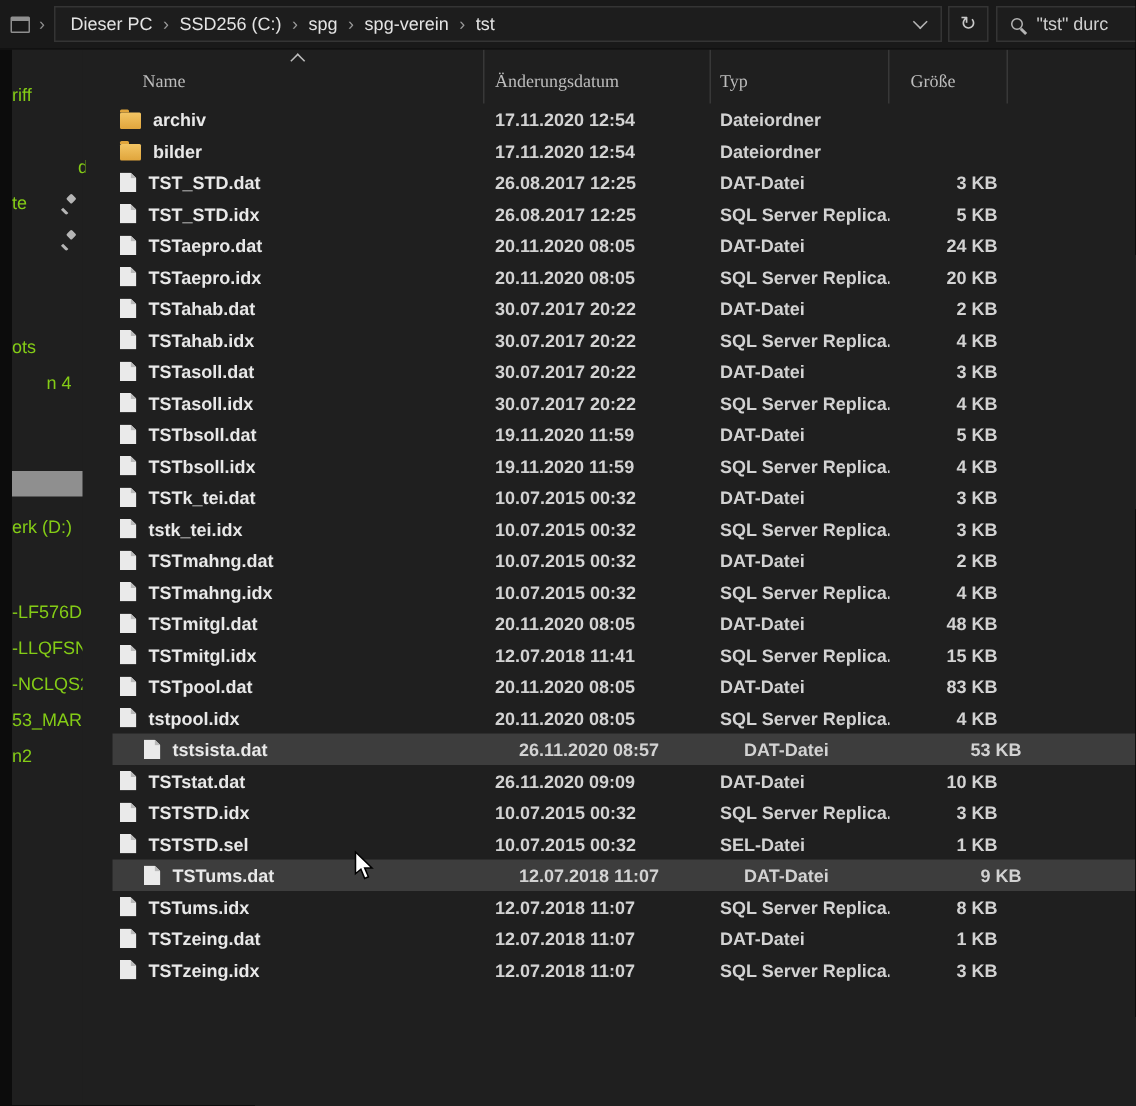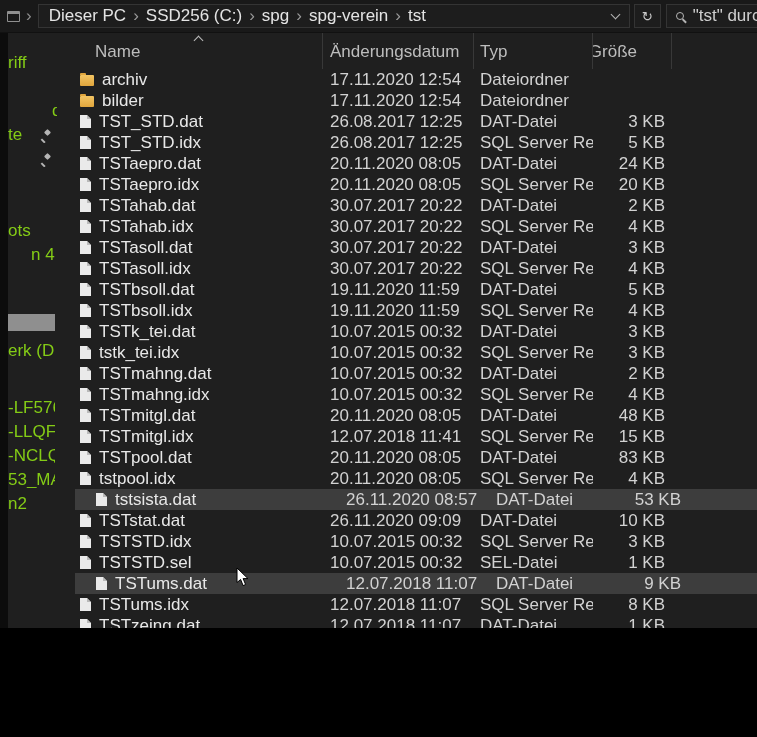--- a/index.html
+++ b/index.html
@@ -1,20 +1,20 @@
 <!DOCTYPE html>
 <html><head>
 <meta charset="utf-8">
 <style>
   * { margin:0; padding:0; box-sizing:border-box; }
   html,body { background:#000; }
   body { font-family:"Liberation Sans","DejaVu Sans",sans-serif; }
 
-  .window { position:relative; width:757px; height:628px; background:#1f1f1f;
-            overflow:hidden; color:#e0e0e0; font-size:17px; }
+  .window { position:relative; width:757px; height:737px; background:#1f1f1f;
+            overflow:hidden; color:#e0e0e0; font-size:12px; }
 
   .left-strip { position:absolute; left:0; top:0; width:8px; height:100%;
                 background:#0c0c0c; z-index:3; }
 
   
   .topbar { position:absolute; left:0; top:0; width:100%; height:33px;
             background:#191919; border-bottom:1px solid #111;
             display:flex; align-items:center; padding-left:7px; z-index:4; }
   .win-icon { width:13px; height:11px; border:1px solid #8f8f8f; border-top-width:3px;
               border-radius:1px; flex:none; }
@@ -50,31 +50,31 @@
   .pin-icon { position:relative; width:9px; height:9px; flex:none; }
   .pin-icon::before { content:""; position:absolute; top:0; right:0; width:5px; height:5px;
                       background:#b5b5b5; border-radius:1px; transform:rotate(45deg); }
   .pin-icon::after { content:""; position:absolute; left:0; bottom:0; width:5px; height:1.5px;
                      background:#b5b5b5; transform:rotate(45deg); transform-origin:left bottom; }
 
   
   .main { position:absolute; left:55px; top:33px; right:0; bottom:0; }
   .header-row, .row { display:grid; grid-template-columns:248px 151px 119px 79px;
                       margin-left:20px; }
-  .header-row { height:36px; }
+  .header-row { height:36px;font-family:Liberation Serif, serif; }
   .hcell { position:relative; display:flex; align-items:flex-end; padding-bottom:7px;
            color:#bdbdbd; border-right:1px solid #383838; white-space:nowrap; overflow:hidden; }
   .h-name  { padding-left:20px; }
   .h-date  { padding-left:7px; }
   .h-type  { padding-left:6px; }
   .h-size  { justify-content:flex-end; padding-right:34px; }
   .sort-caret { position:absolute; top:4px; left:50%; margin-left:-4px; width:7px; height:7px;
                 border-left:1px solid #bdbdbd; border-top:1px solid #bdbdbd;
                 transform:rotate(45deg); }
-  .row { height:21px; }
+  .row { height:21px;font-weight:bold; }
   .row.selected { background:#3d3d3d;padding-left:16px; }
   .cell { display:flex; align-items:center; overflow:hidden; white-space:nowrap; }
   .c-name { padding-left:5px; gap:8px; color:#e8e8e8; }
   .c-date { padding-left:7px; color:#d2d2d2; }
   .c-type { padding-left:6px; color:#d2d2d2; }
   .c-size { justify-content:flex-end; padding-right:7px; color:#d2d2d2; }
 
   .icon-folder { width:14px; height:11px; background:linear-gradient(#f3c564,#e0a53c);
                  border-radius:1px; position:relative; flex:none; margin-top:2px; }
   .icon-folder::before { content:""; position:absolute; top:-2px; left:0; width:6px; height:2px;

